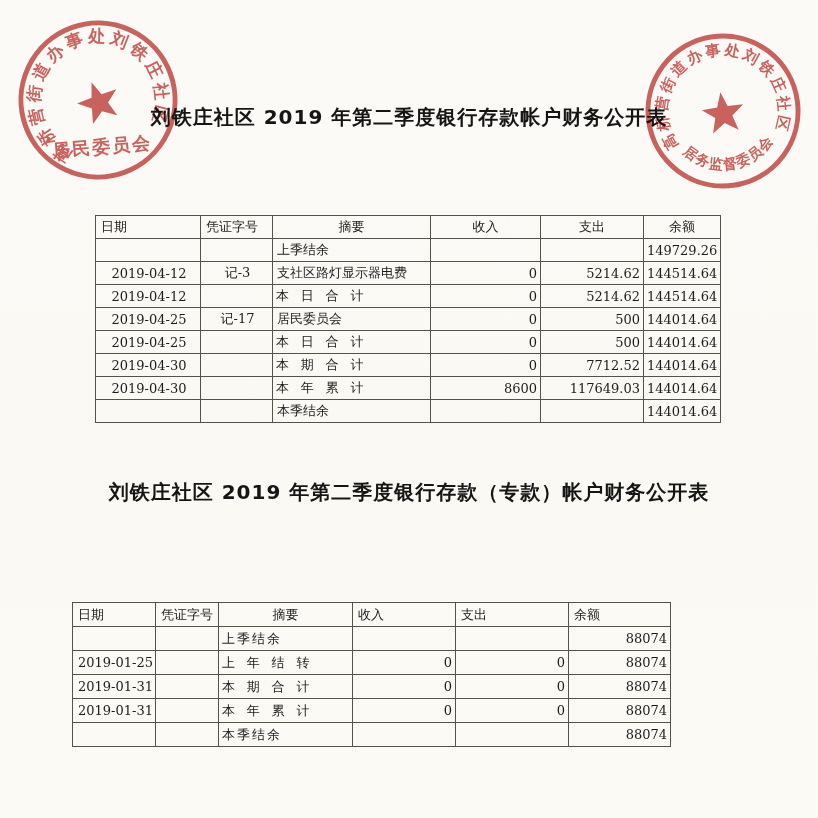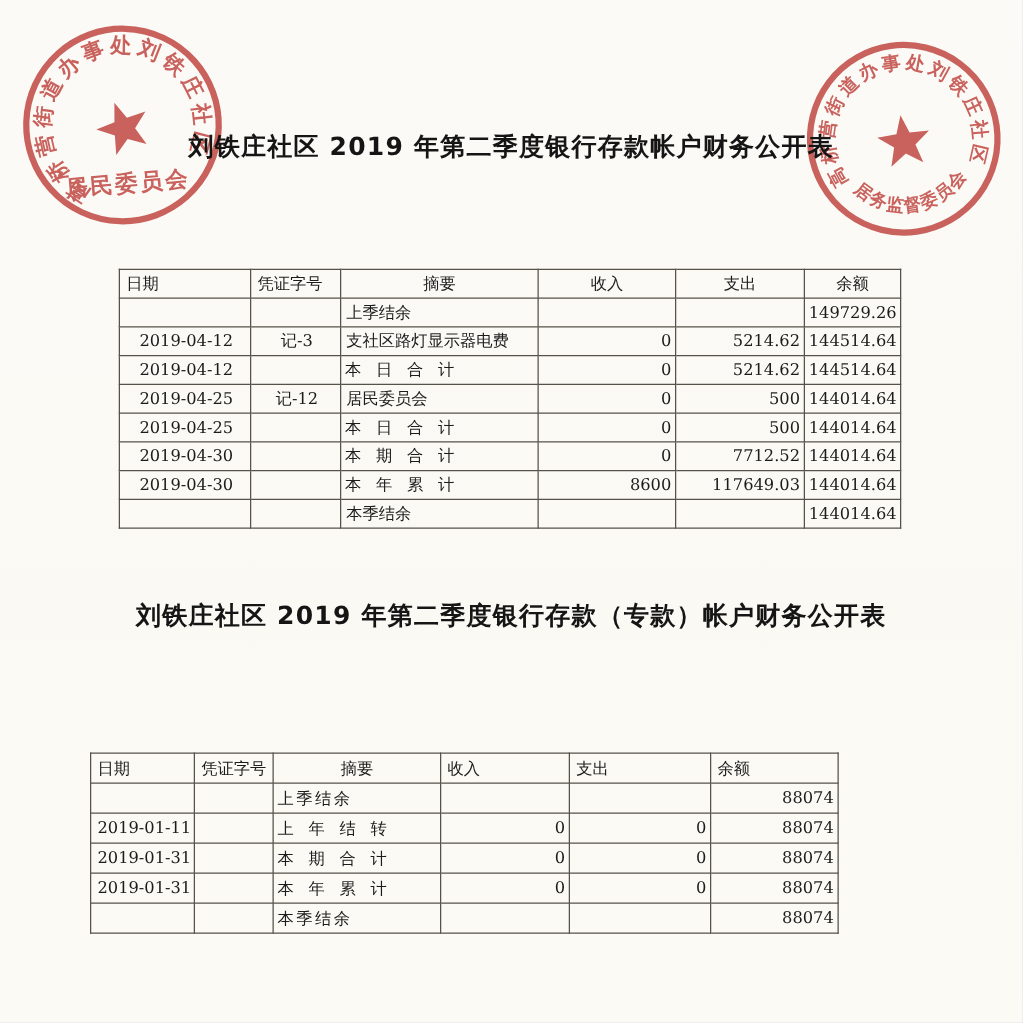--- a/index.html
+++ b/index.html
@@ -130,21 +130,21 @@
         <tr>
           <td class="c-txt">2019-04-12</td>
           <td class="c-txt"></td>
           <td class="c-sum-center">本 日 合 计</td>
           <td class="c-num">0</td>
           <td class="c-num">5214.62</td>
           <td class="c-num">144514.64</td>
         </tr>
         <tr>
           <td class="c-txt">2019-04-25</td>
-          <td class="c-txt">记-12</td>
+          <td class="c-txt">记-17</td>
           <td class="c-sum-left">居民委员会</td>
           <td class="c-num">0</td>
           <td class="c-num">500</td>
           <td class="c-num">144014.64</td>
         </tr>
         <tr>
           <td class="c-txt">2019-04-25</td>
           <td class="c-txt"></td>
           <td class="c-sum-center">本 日 合 计</td>
           <td class="c-num">0</td>
@@ -202,21 +202,21 @@
     <tbody>
         <tr>
           <td class="c-txt"></td>
           <td class="c-txt"></td>
           <td class="c-sum-center">上季结余</td>
           <td class="c-num"></td>
           <td class="c-num"></td>
           <td class="c-num">88074</td>
         </tr>
         <tr>
-          <td class="c-txt">2019-01-11</td>
+          <td class="c-txt">2019-01-25</td>
           <td class="c-txt"></td>
           <td class="c-sum-center">上 年 结 转</td>
           <td class="c-num">0</td>
           <td class="c-num">0</td>
           <td class="c-num">88074</td>
         </tr>
         <tr>
           <td class="c-txt">2019-01-31</td>
           <td class="c-txt"></td>
           <td class="c-sum-center">本 期 合 计</td>

